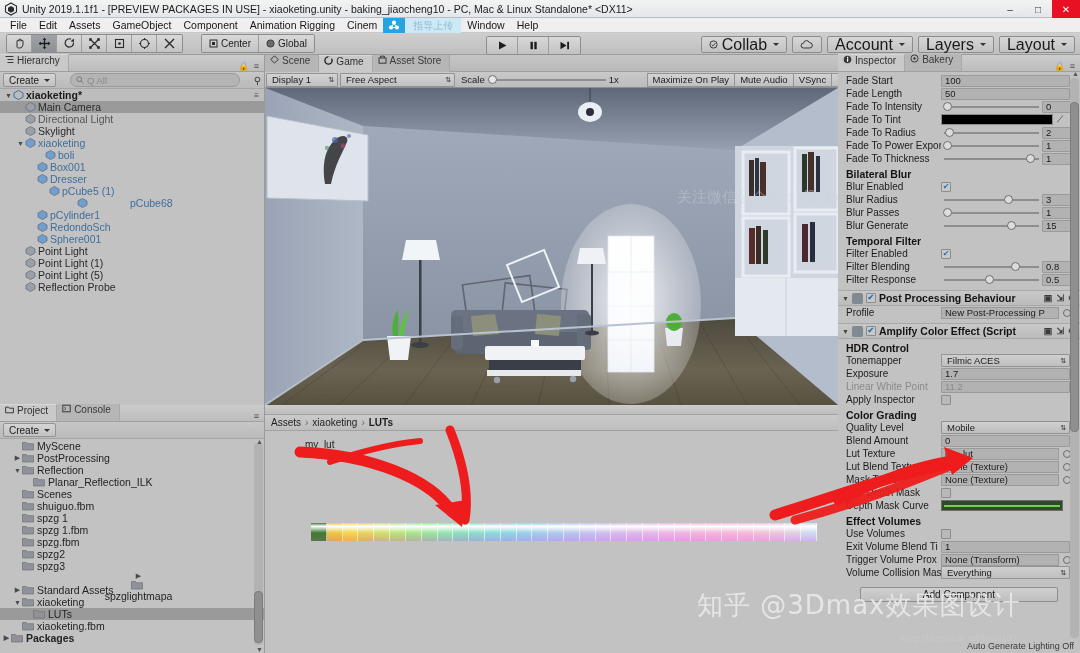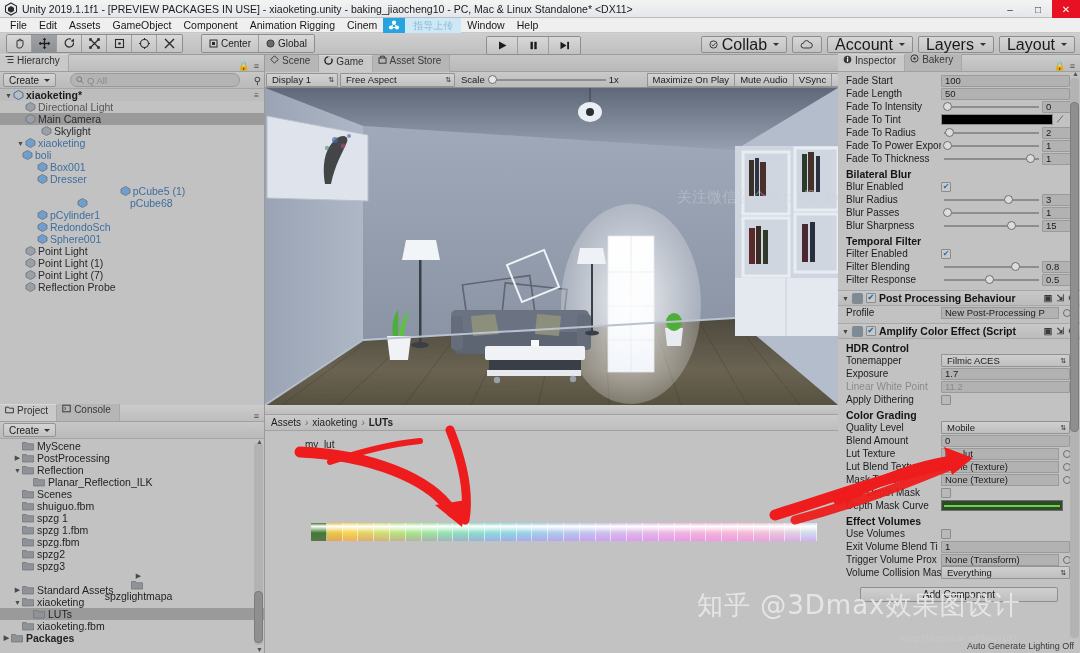--- a/index.html
+++ b/index.html
@@ -409,70 +409,70 @@
     <div class="panel-body" style="height:316px">
       <div class="h-row scene-root">
         <span class="tri">▼</span>
         <svg class="go-icon" viewBox="0 0 11 10">
             <polygon points="5.5,0.5 10,3 10,7 5.5,9.5 1,7 1,3" fill="none" stroke="#3c6fa8" stroke-width="1"></polygon>
           </svg>
         <span>xiaoketing*</span>
         <span style="margin-left:auto;padding-right:5px;font-size:8px;color:#4a4a4a">≡</span>
       </div>
       <div id="hierarchy-items">
+          <div class="h-row selected" style="padding-left: 16px;">
+            <span class="tri empty">▸</span>
+            <svg class="go-icon" viewBox="0 0 11 10">
+              <polygon points="5.5,0.5 10,3 10,7 5.5,9.5 1,7 1,3" fill="#9aa0a8" stroke="#6b7078" stroke-width=".8"></polygon>
+            </svg>
+            <span>Main Camera</span>
+          </div>
           <div class="h-row dim" style="padding-left: 16px;">
             <span class="tri empty">▸</span>
             <svg class="go-icon" viewBox="0 0 11 10">
               <polygon points="5.5,0.5 10,3 10,7 5.5,9.5 1,7 1,3" fill="#9aa0a8" stroke="#6b7078" stroke-width=".8"></polygon>
             </svg>
             <span>Directional Light</span>
           </div>
-          <div class="h-row selected" style="padding-left: 16px;">
-            <span class="tri empty">▸</span>
-            <svg class="go-icon" viewBox="0 0 11 10">
-              <polygon points="5.5,0.5 10,3 10,7 5.5,9.5 1,7 1,3" fill="#9aa0a8" stroke="#6b7078" stroke-width=".8"></polygon>
-            </svg>
-            <span>Main Camera</span>
-          </div>
-          <div class="h-row" style="padding-left: 32px;">
+          <div class="h-row" style="padding-left: 16px;">
             <span class="tri empty">▸</span>
             <svg class="go-icon" viewBox="0 0 11 10">
               <polygon points="5.5,0.5 10,3 10,7 5.5,9.5 1,7 1,3" fill="#9aa0a8" stroke="#6b7078" stroke-width=".8"></polygon>
             </svg>
             <span>Skylight</span>
           </div>
           <div class="h-row pref" style="padding-left: 16px;">
             <span class="tri">▼</span>
             <svg class="go-icon" viewBox="0 0 11 10">
               <polygon points="5.5,0.5 10,3 10,7 5.5,9.5 1,7 1,3" fill="#6f9fd0" stroke="#6b7078" stroke-width=".8"></polygon>
             </svg>
             <span>xiaoketing</span>
           </div>
-          <div class="h-row pref" style="padding-left: 13px;">
+          <div class="h-row pref" style="padding-left: 36px;">
             <span class="tri empty">▸</span>
             <svg class="go-icon" viewBox="0 0 11 10">
               <polygon points="5.5,0.5 10,3 10,7 5.5,9.5 1,7 1,3" fill="#6f9fd0" stroke="#6b7078" stroke-width=".8"></polygon>
             </svg>
             <span>boli</span>
           </div>
           <div class="h-row pref" style="padding-left: 28px;">
             <span class="tri empty">▸</span>
             <svg class="go-icon" viewBox="0 0 11 10">
               <polygon points="5.5,0.5 10,3 10,7 5.5,9.5 1,7 1,3" fill="#6f9fd0" stroke="#6b7078" stroke-width=".8"></polygon>
             </svg>
             <span>Box001</span>
           </div>
           <div class="h-row pref" style="padding-left: 28px;">
             <span class="tri empty">▸</span>
             <svg class="go-icon" viewBox="0 0 11 10">
               <polygon points="5.5,0.5 10,3 10,7 5.5,9.5 1,7 1,3" fill="#6f9fd0" stroke="#6b7078" stroke-width=".8"></polygon>
             </svg>
             <span>Dresser</span>
           </div>
-          <div class="h-row pref" style="padding-left: 32px; justify-content: center;">
+          <div class="h-row pref" style="padding-left: 40px;">
             <span class="tri empty">▸</span>
             <svg class="go-icon" viewBox="0 0 11 10">
               <polygon points="5.5,0.5 10,3 10,7 5.5,9.5 1,7 1,3" fill="#6f9fd0" stroke="#6b7078" stroke-width=".8"></polygon>
             </svg>
             <span>pCube5 (1)</span>
           </div>
           <div class="h-row pref" style="padding-left: 28px; gap: 40px;">
             <span class="tri empty">▸</span>
             <svg class="go-icon" viewBox="0 0 11 10">
               <polygon points="5.5,0.5 10,3 10,7 5.5,9.5 1,7 1,3" fill="#6f9fd0" stroke="#6b7078" stroke-width=".8"></polygon>
@@ -512,21 +512,21 @@
             <svg class="go-icon" viewBox="0 0 11 10">
               <polygon points="5.5,0.5 10,3 10,7 5.5,9.5 1,7 1,3" fill="#9aa0a8" stroke="#6b7078" stroke-width=".8"></polygon>
             </svg>
             <span>Point Light (1)</span>
           </div>
           <div class="h-row" style="padding-left: 16px;">
             <span class="tri empty">▸</span>
             <svg class="go-icon" viewBox="0 0 11 10">
               <polygon points="5.5,0.5 10,3 10,7 5.5,9.5 1,7 1,3" fill="#9aa0a8" stroke="#6b7078" stroke-width=".8"></polygon>
             </svg>
-            <span>Point Light (7)</span>
+            <span>Point Light (5)</span>
           </div>
           <div class="h-row" style="padding-left: 16px;">
             <span class="tri empty">▸</span>
             <svg class="go-icon" viewBox="0 0 11 10">
               <polygon points="5.5,0.5 10,3 10,7 5.5,9.5 1,7 1,3" fill="#9aa0a8" stroke="#6b7078" stroke-width=".8"></polygon>
             </svg>
             <span>Reflection Probe</span>
           </div>
         </div>
     </div>
@@ -1027,21 +1027,21 @@
           </div>
           <div class="row">
             <span class="lbl">Blur Passes</span>
             <div class="slider">
               <div class="track"></div>
               <div class="knob" style="left: 1.84px;"></div>
             </div>
             <div class="field num" style="width: 30px;">1</div>
           </div>
           <div class="row">
-            <span class="lbl">Blur Sharpness</span>
+            <span class="lbl">Blur Generate</span>
             <div class="slider">
               <div class="track"></div>
               <div class="knob" style="left: 66.24px;"></div>
             </div>
             <div class="field num" style="width: 30px;">15</div>
           </div>
           <div class="section-title">Temporal Filter</div>
           <div class="row">
             <span class="lbl">Filter Enabled</span>
             <div class="cb on"></div>
@@ -1103,21 +1103,21 @@
           </div>
           <div class="row">
             <span class="lbl">Exposure</span>
             <div class="field" style="width: 129px;">1.7</div>
           </div>
           <div class="row">
             <span class="lbl dim">Linear White Point</span>
             <div class="field dim" style="width: 129px;">11.2</div>
           </div>
           <div class="row">
-            <span class="lbl">Apply Dithering</span>
+            <span class="lbl">Apply Inspector</span>
             <div class="cb"></div>
           </div>
           <div class="section-title">Color Grading</div>
           <div class="row">
             <span class="lbl">Quality Level</span>
             <div class="dd-field" style="width: 129px;">
               <span>Mobile</span>
               <span style="font-size: 7px; color: rgb(51, 51, 51);">⇅</span>
             </div>
           </div>

